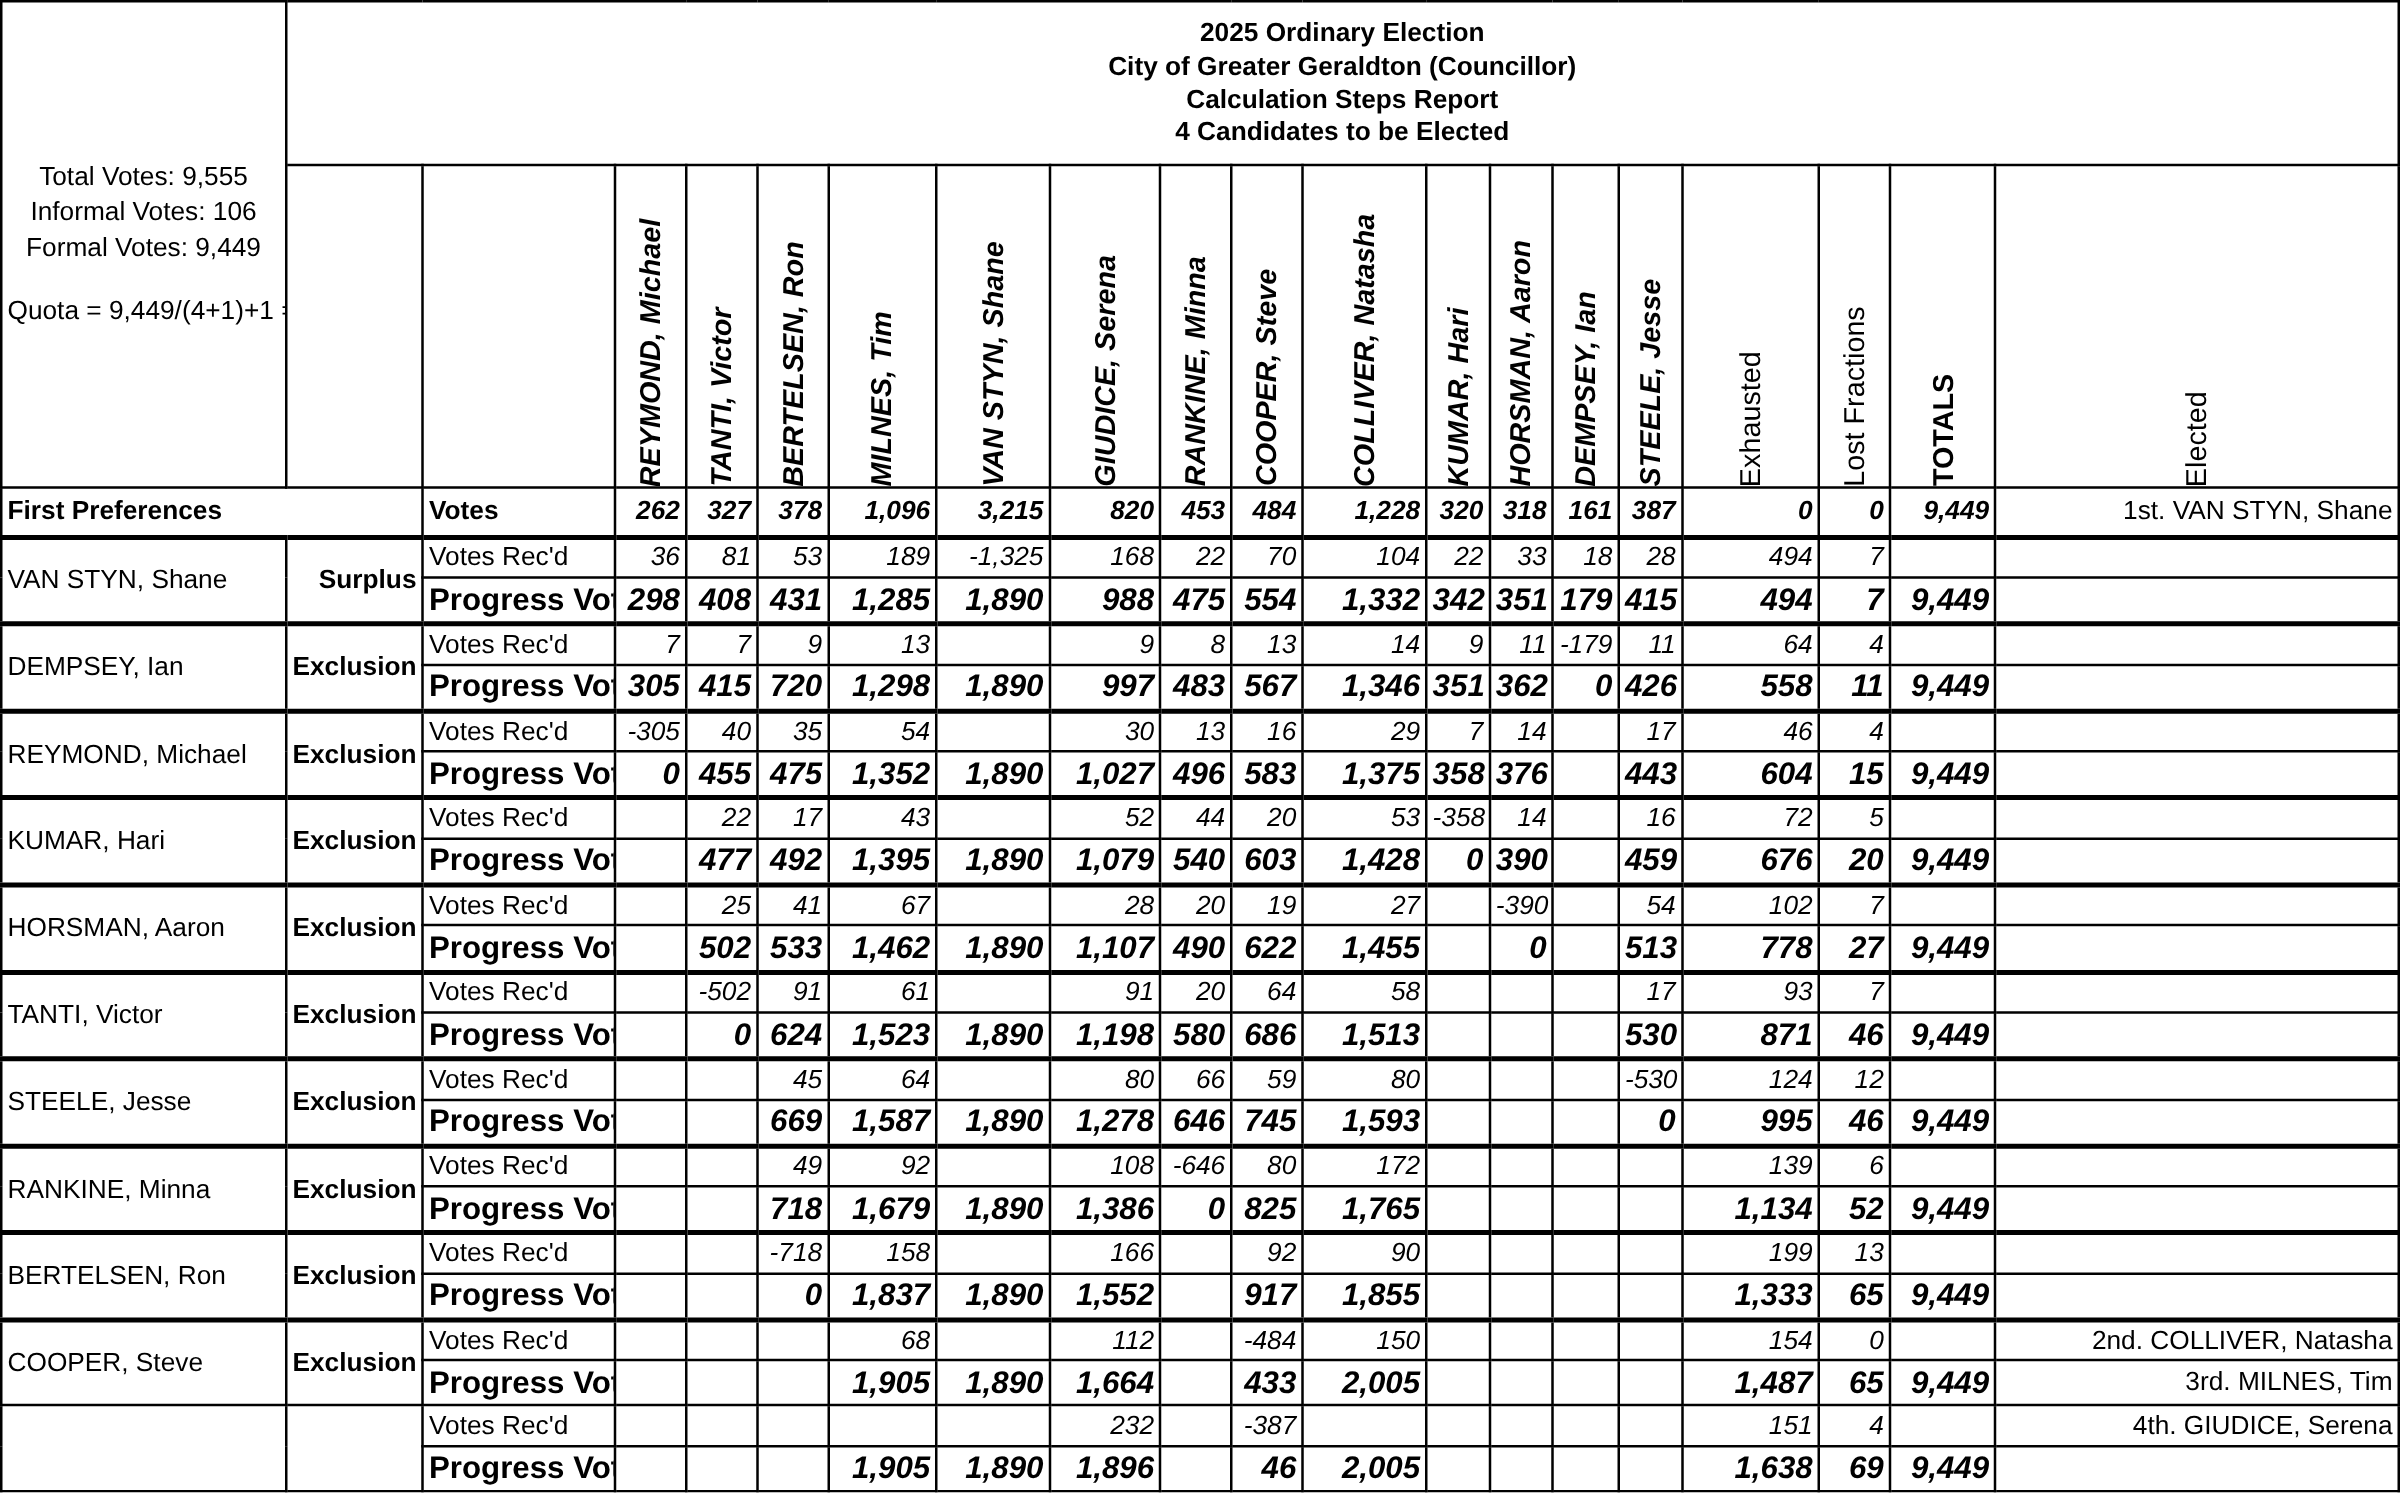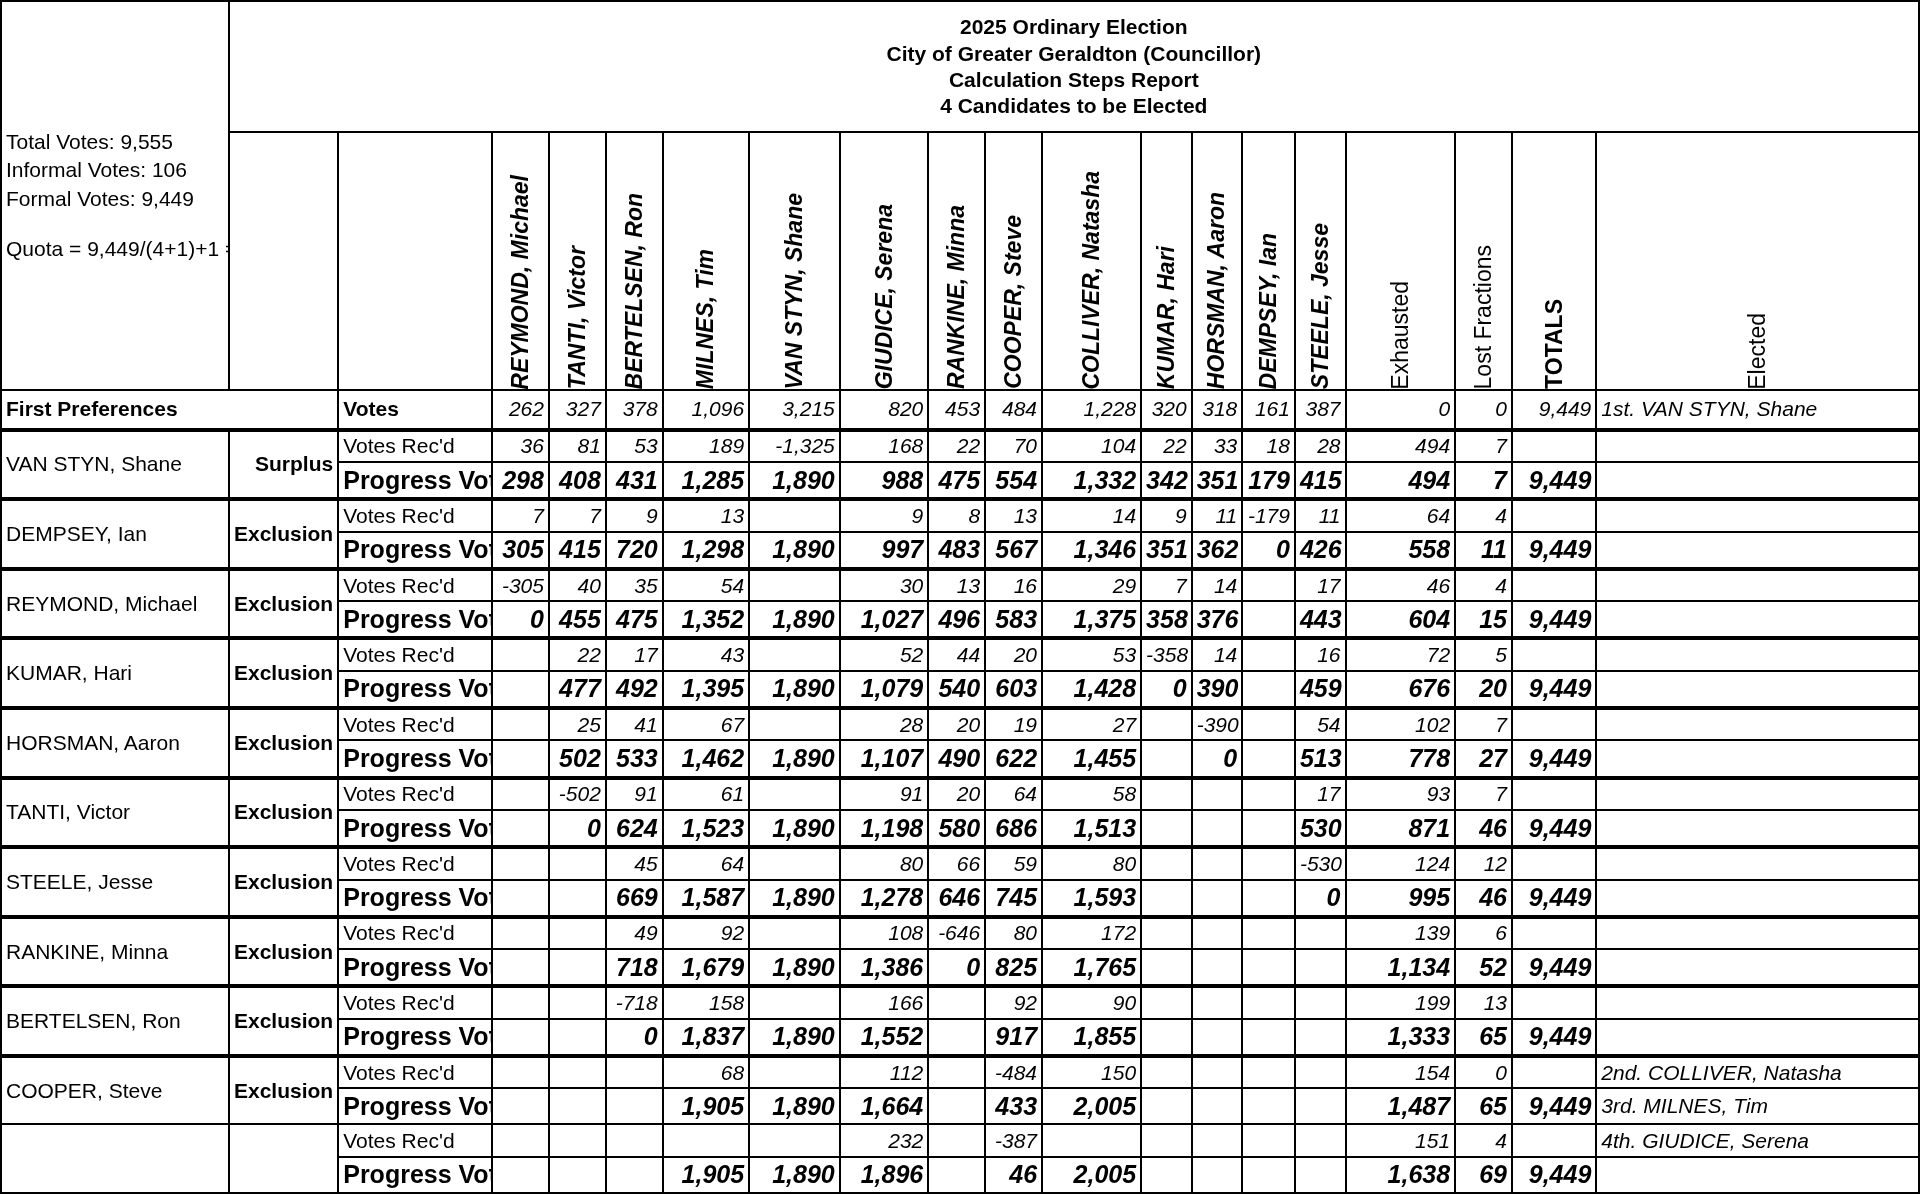--- a/index.html
+++ b/index.html
@@ -23,21 +23,21 @@
     border: 2px solid #000;
     padding: 0 4px;
     font-size: 21px;
     color: #000;
     vertical-align: middle;
     overflow: hidden;
     white-space: nowrap;
   }
   
   .info-cell {
-    text-align: left;
+    text-align: center;
     font-size: 25px;
     line-height: 1.35;
     padding: 4px 6px;
   }
   .info-cell .quota { margin-top: 22px; }
   
   .title-cell {
     text-align: center;
     font-weight: bold;
     font-size: 27px;
@@ -71,23 +71,23 @@
   .rot.tot .rv { font-style: normal; font-weight: bold; }
   .rot.elected .rv { font-style: normal; font-weight: normal; }
 
   
   .cand-name { font-size: 25px; text-align: left; }
   .cand-type { font-size: 25px; text-align: right; font-weight: bold; }
   .rowlabel  { font-size: 22px; text-align: left; }
   .rowlabel.prog { font-size: 25px; font-weight: bold; }
   .num { text-align: right; font-style: italic; font-size: 22px; }
   .num.prog { font-weight: bold; font-size: 25px; }
-  .fp { font-weight: normal; font-style: italic; font-size: 26px; text-align: right; }
+  .fp { font-weight: bold; font-style: italic; font-size: 26px; text-align: right; }
   .fp-label { font-weight: bold; font-size: 27px; text-align: left; font-style: normal; }
-  .elect-cell { text-align: left; font-size: 25px; font-style: italic; }
+  .elect-cell { text-align: right; font-size: 25px; }
   .thick-top { border-top: 4px solid #000 !important; }
   .no-top { border-top: none !important; }
   .blank { border: 2px solid #000; }
 </style>
 </head>
 <body>
 
 <div id="root">
   <table class="grid">
     <colgroup>

